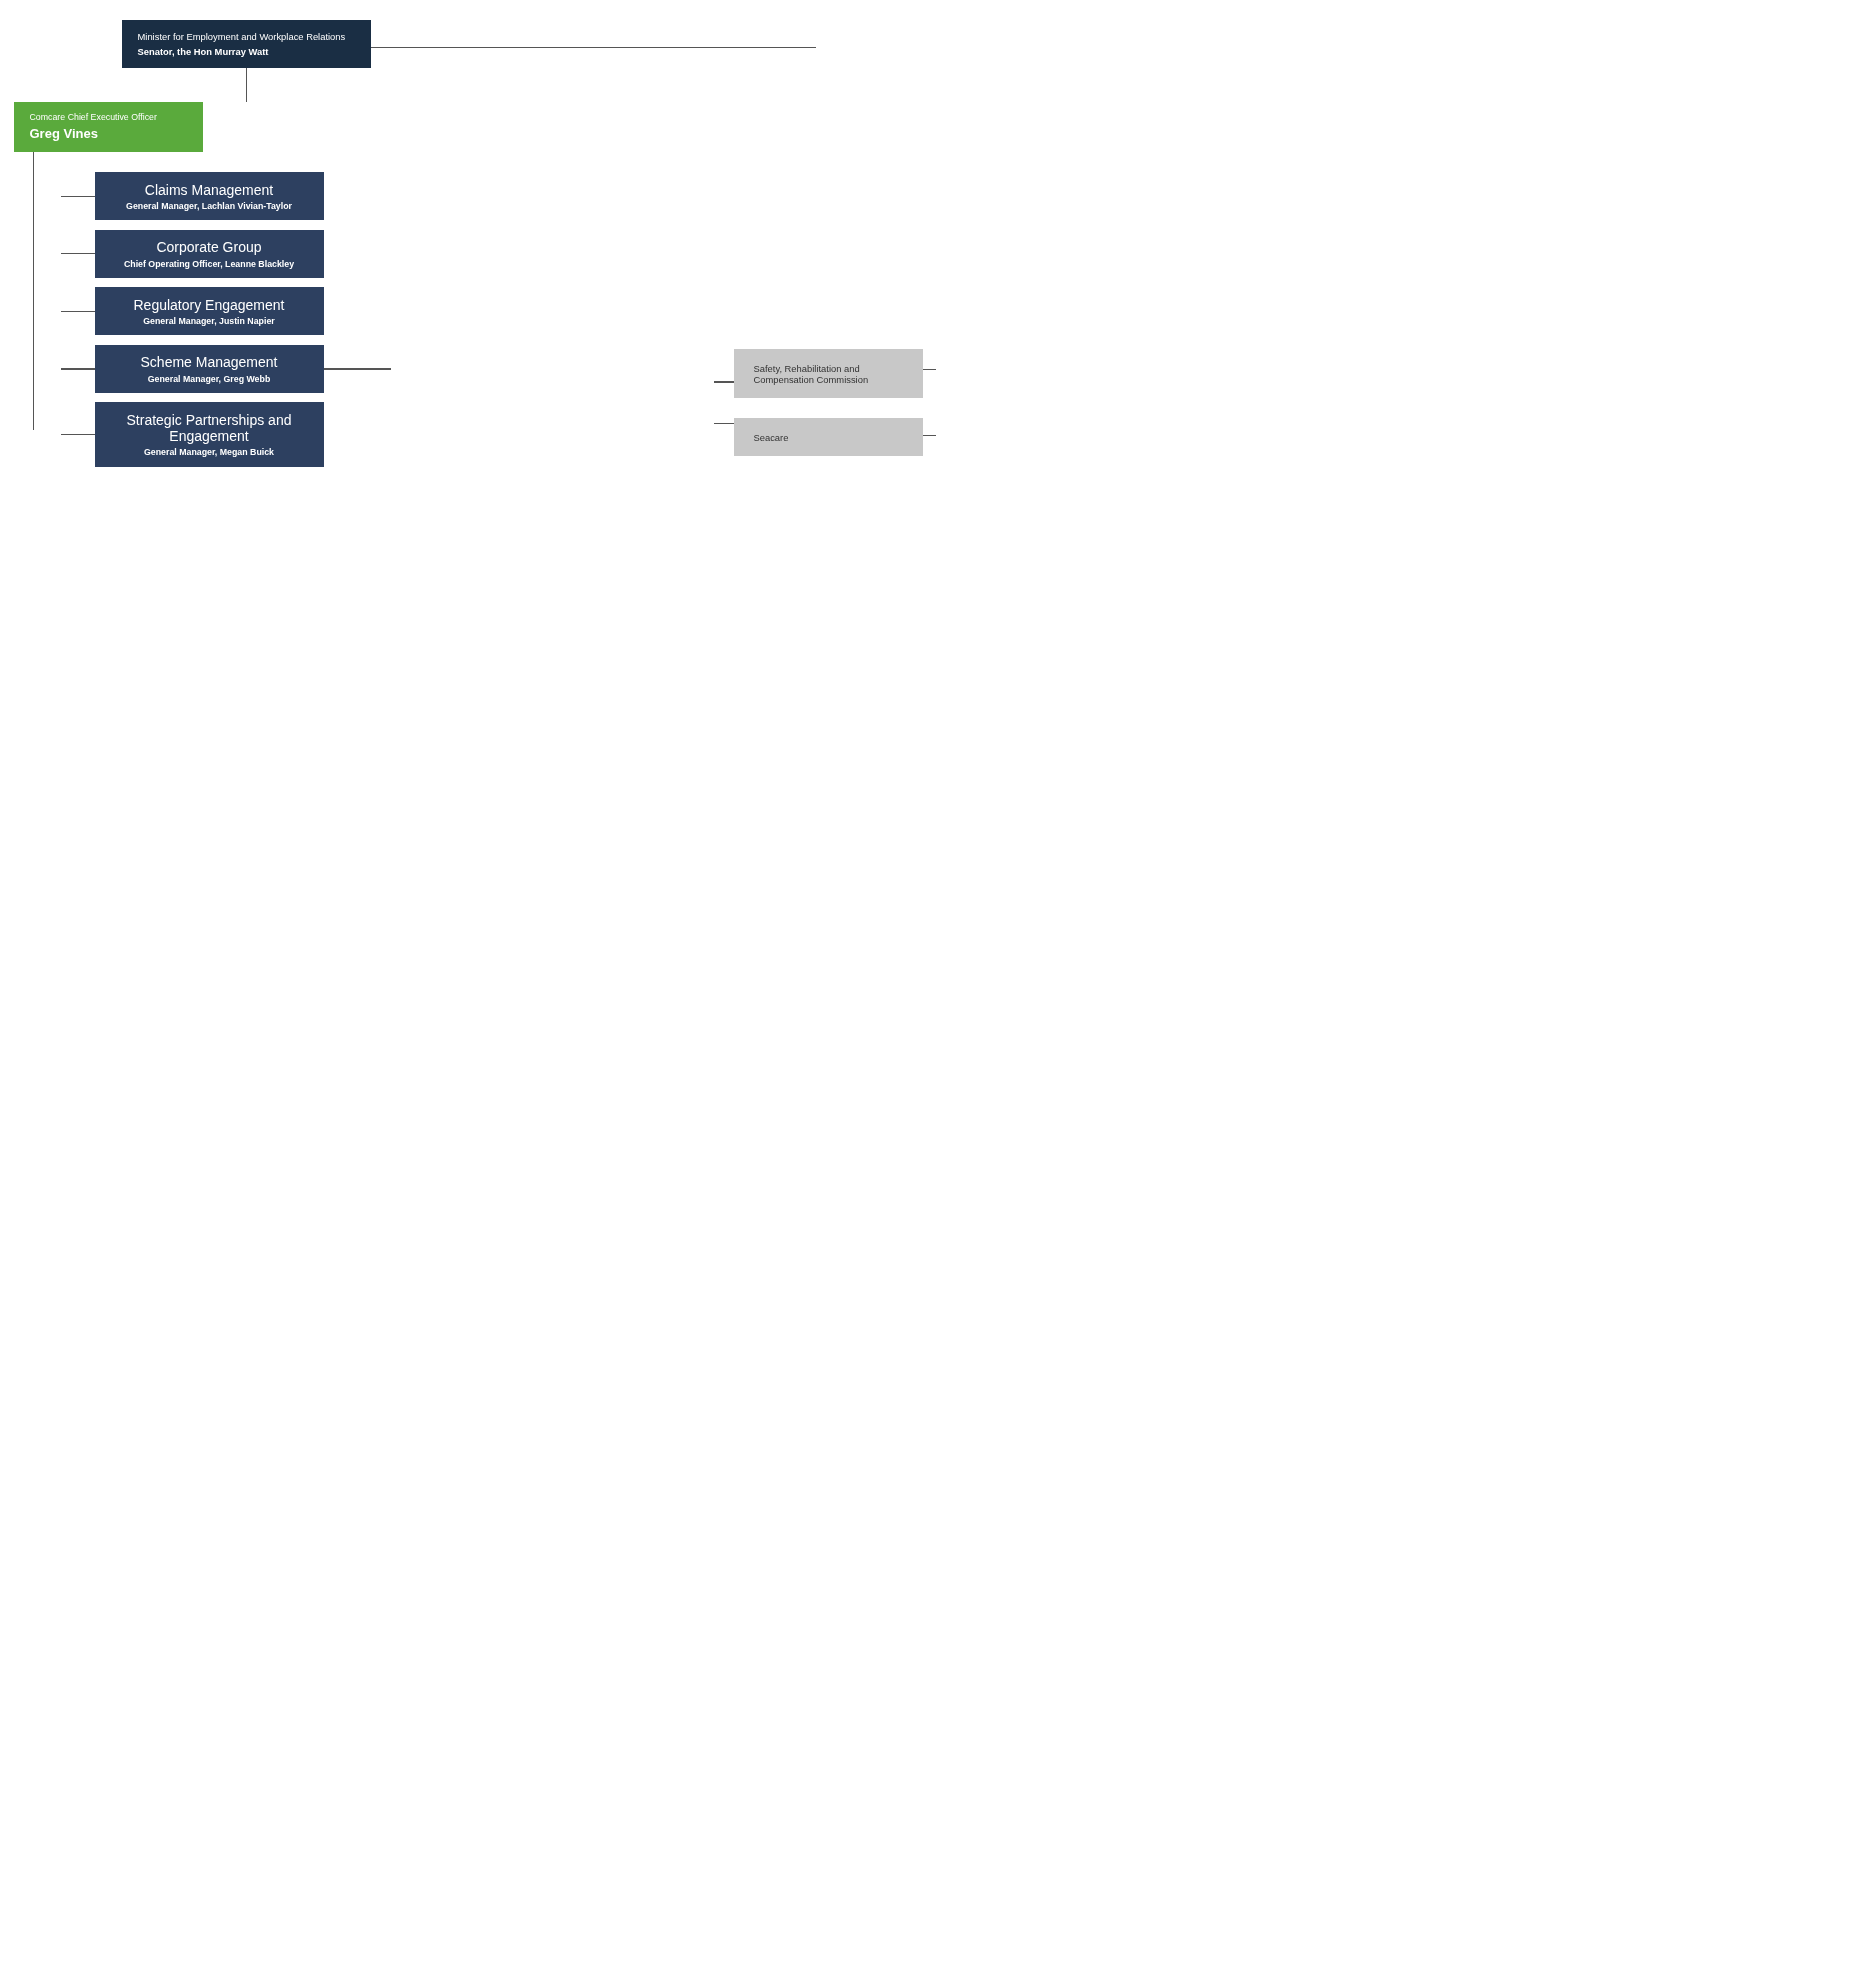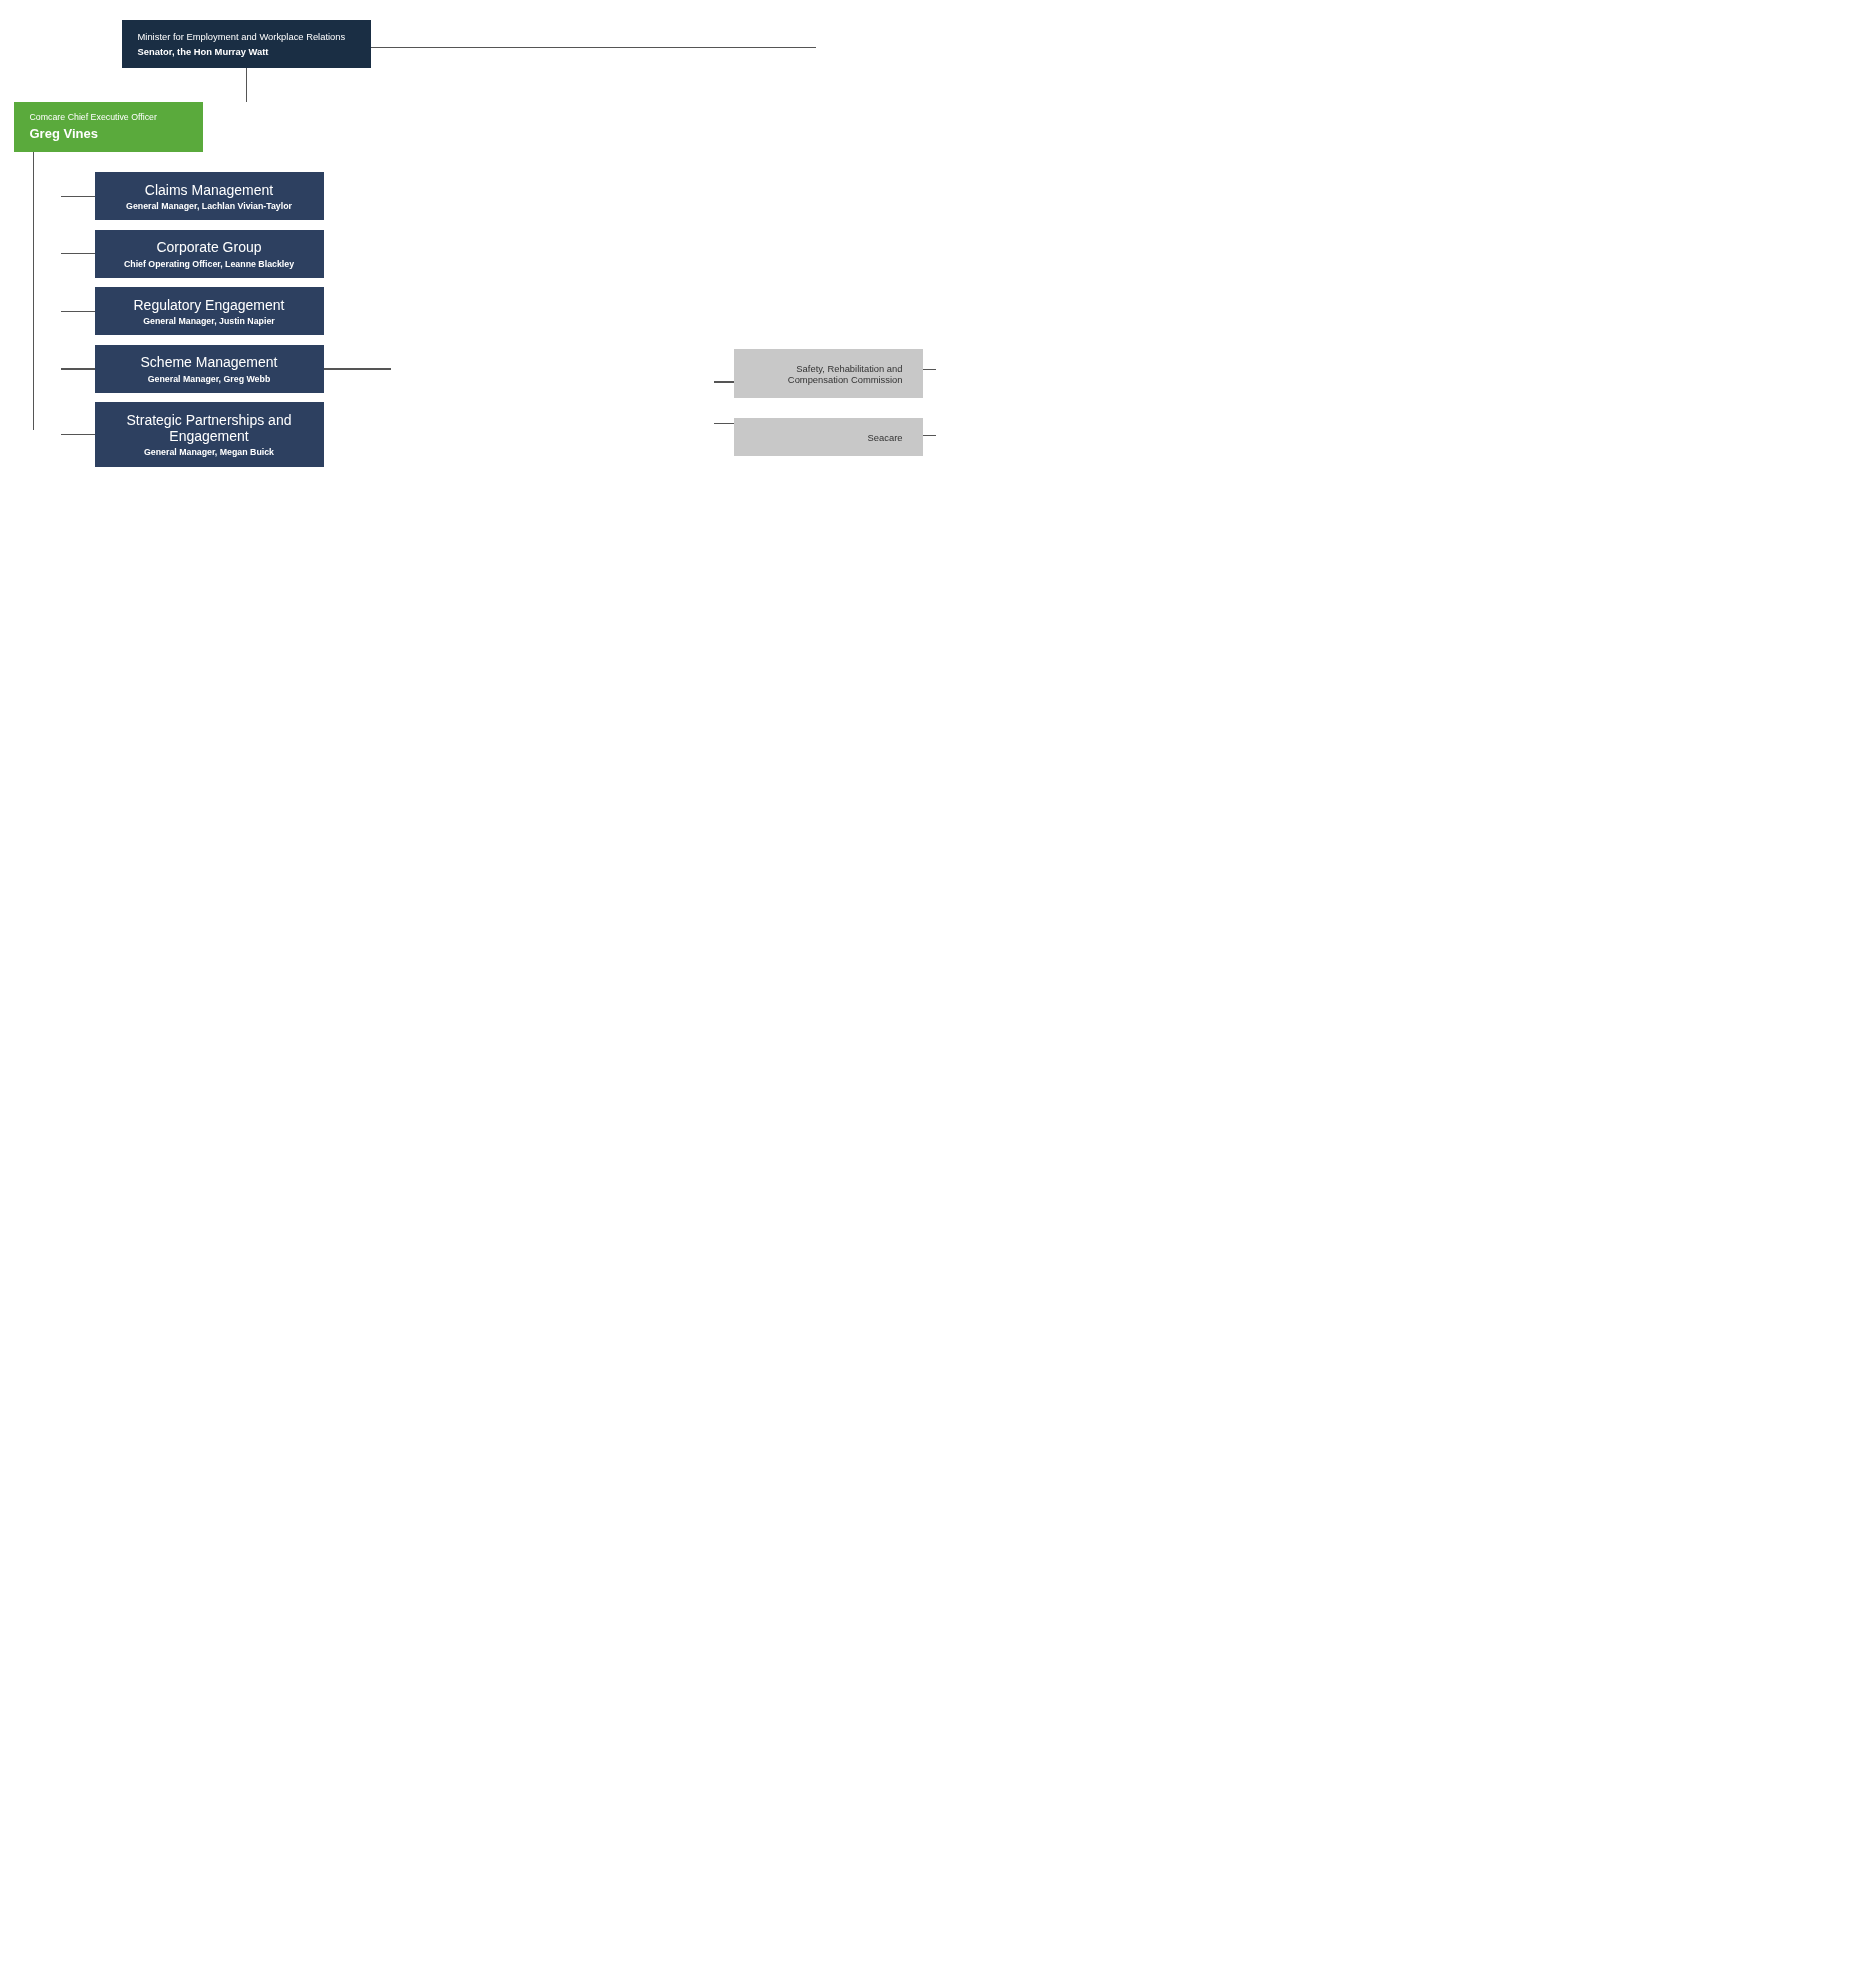--- a/index.html
+++ b/index.html
@@ -110,21 +110,21 @@
 
     .sub-box .name-line {
       font-size: 8.8px;
       font-weight: bold;
     }
 
     .right-box {
       background: #c8c8c8;
       color: #333;
       padding: 13.5px 20px;
-      text-align: right;
+      text-align: left;
       width: 189px;
       font-size: 9.4px;
     }
   </style>
 </head>
 <body>
 
 <div class="org-chart">
 
   <div class="minister-row">

